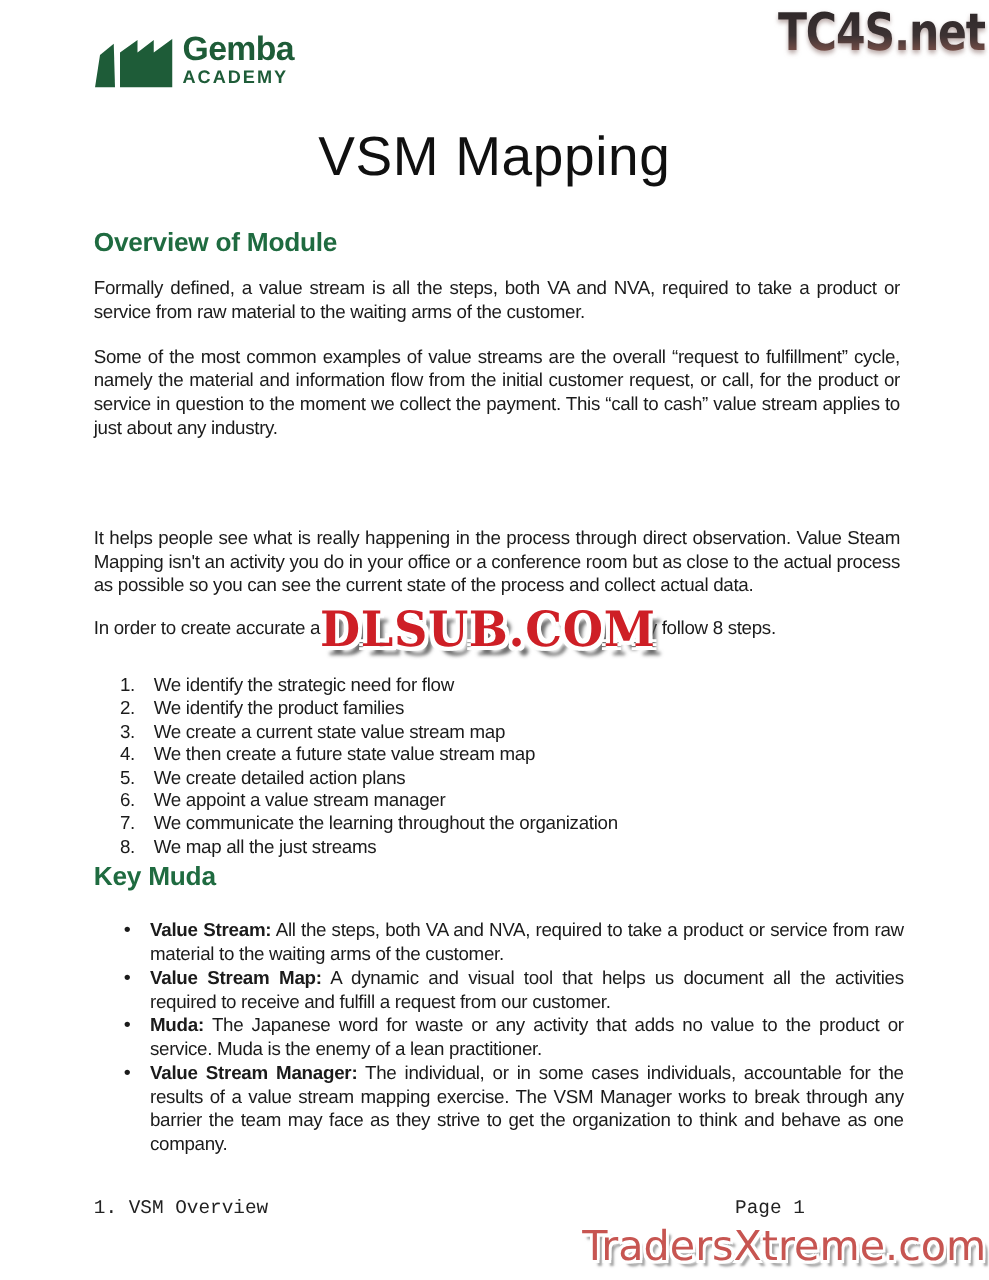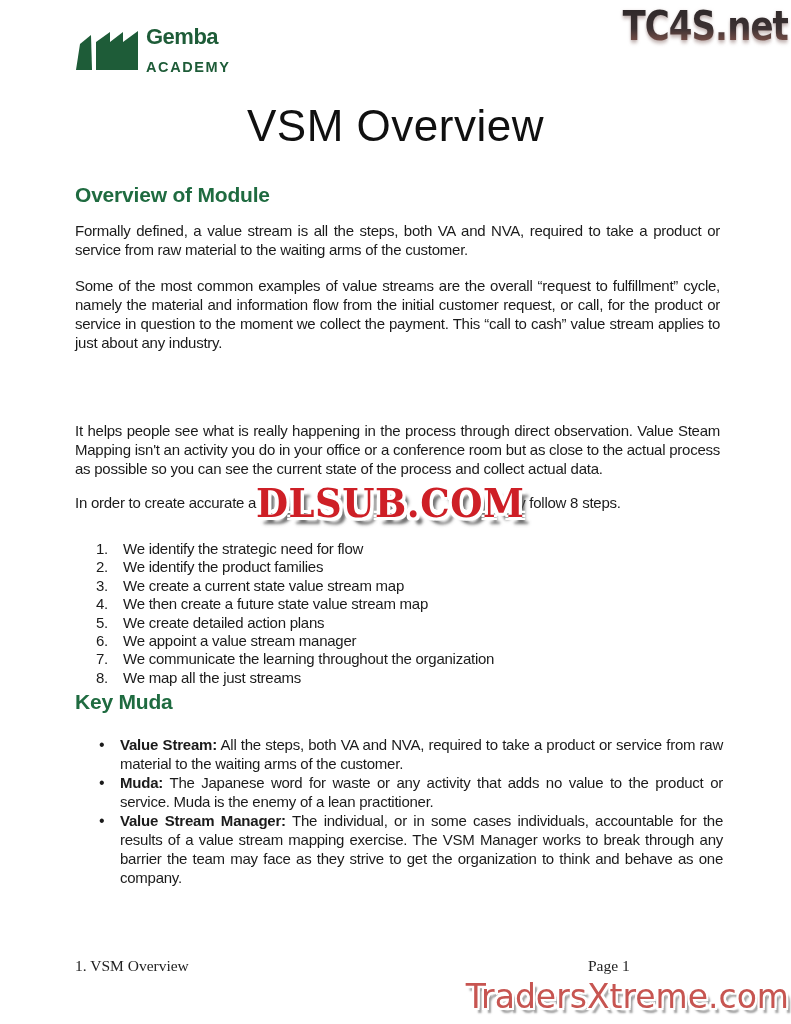--- a/index.html
+++ b/index.html
@@ -4,22 +4,22 @@
 <style>
   html,body{margin:0;padding:0;background:#fff;}
   .page{
     position:relative;width:791px;height:1024px;background:#ffffff;overflow:hidden;
     font-family:"Liberation Sans",sans-serif;color:#1c1c1c;
   }
   
   .logo{position:absolute;left:76px;top:24px;display:flex;align-items:flex-start;gap:8px;}
   .logo svg{display:block;}
   .logo-text{display:flex;flex-direction:column;line-height:1;margin-top:2px;}
-  .logo-name{font-size:22px;font-weight:700;color:#1e5c38;letter-spacing:-0.5px;}
-  .logo-sub{font-size:14.5px;font-weight:700;color:#1e5c38;letter-spacing:1.6px;margin-top:12px;}
+  .logo-name{font-size:27px;font-weight:700;color:#1e5c38;letter-spacing:-0.5px;}
+  .logo-sub{font-size:14.5px;font-weight:700;color:#1e5c38;letter-spacing:1.6px;margin-top:2px;}
   .wm-tc4s{
     position:absolute;top:2px;right:3px;
     font-family:"DejaVu Sans",sans-serif;font-weight:800;font-size:37px;letter-spacing:-1px;
     transform:scale(0.92,1.12);transform-origin:top right;
     background:linear-gradient(180deg,#2a2526 0%,#3c3233 55%,#8d5a50 92%);
     -webkit-background-clip:text;background-clip:text;color:transparent;
     filter:drop-shadow(0 2px 2px rgba(120,90,85,.55));
   }
   
   .title{position:absolute;top:101px;left:0;width:100%;text-align:center;
@@ -37,21 +37,21 @@
   .steps{position:absolute;left:96px;top:540px;margin:0;padding:0;list-style:none;counter-reset:step;}
   .steps li{font-size:15px;line-height:18.4px;letter-spacing:-0.25px;color:#1b1b1b;counter-increment:step;}
   .steps li::before{content:counter(step) ".";display:inline-block;width:27px;}
   
   .terms{position:absolute;left:75px;top:735px;width:648px;margin:0;padding:0;list-style:none;}
   .terms li{position:relative;padding-left:45px;font-size:15px;line-height:19px;
     letter-spacing:-0.25px;text-align:justify;color:#1b1b1b;}
   .terms li::before{content:"\2022";position:absolute;left:24px;top:0;font-size:16px;}
   .terms b{letter-spacing:-0.2px;}
   
-  .footer-left,.footer-right{position:absolute;top:957px;font-family:Liberation Serif, serif;
+  .footer-left,.footer-right{position:absolute;top:957px;font-family:Liberation Mono, monospace;
     font-size:15.5px;color:#222;}
   .footer-left{left:75px;}
   .footer-right{left:588px;}
   
   .wm-dlsub{
     position:absolute;left:256px;top:481px;
     font-family:"DejaVu Serif",serif;font-weight:700;font-size:37px;letter-spacing:0.5px;
     color:#ce1f26;transform:scaleY(1.05);
     text-shadow:
       -3px -3px 0 #fff, 3px -3px 0 #fff, -3px 3px 0 #fff, 3px 3px 0 #fff,
@@ -81,21 +81,21 @@
       </svg>
     </span>
     <span class="logo-text">
       <span class="logo-name">Gemba</span>
       <span class="logo-sub">ACADEMY</span>
     </span>
   </div>
 
   <div class="wm-tc4s">TC4S.net</div>
 
-  <div class="title">VSM Overview</div>
+  <div class="title">VSM Mapping</div>
 
   <div class="h-green h-overview">Overview of Module</div>
 
   <p class="para p1">Formally defined, a value stream is all the steps, both VA and NVA, required to take a product or service from raw material to the waiting arms of the customer.</p>
   <p class="para p2">Some of the most common examples of value streams are the overall “request to fulfillment” cycle, namely the material and information flow from the initial customer request, or call, for the product or service in question to the moment we collect the payment.  This “call to cash” value stream applies to just about any industry.</p>
   <p class="para p4">It helps people see what is really happening in the process through direct observation.  Value Steam Mapping isn't an activity you do in your office or a conference room but as close to the actual process as possible so you can see the current state of the process and collect actual data.</p>
 
   <p class="para p5"><span>In order to create accurate a</span><span class="wm-gap"></span><span>y follow 8 steps.</span></p>
 
   <div class="wm-dlsub">DLSUB.COM</div>
@@ -108,20 +108,21 @@
     <li>We create detailed action plans</li>
     <li>We appoint a value stream manager</li>
     <li>We communicate the learning throughout the organization</li>
     <li>We map all the just streams</li>
   </ol>
 
   <div class="h-green h-keyterms">Key Muda</div>
 
   <ul class="terms">
     <li><b>Value Stream:</b><span> All the steps, both VA and NVA, required to take a product or service from raw material to the waiting arms of the customer.</span></li>
+    <li><b>Value Stream Map:</b><span>  A dynamic and visual tool that helps us document all the activities required to receive and fulfill a request from our customer.</span></li>
     <li><b>Muda:</b><span> The Japanese word for waste or any activity that adds no value to the product or service.  Muda is the enemy of a lean practitioner.</span></li>
     <li><b>Value Stream Manager:</b><span>  The individual, or in some cases individuals, accountable for the results of a value stream mapping exercise.  The VSM Manager works to break through any barrier the team may face as they strive to get the organization to think and behave as one company.</span></li>
   </ul>
 
   <div class="footer-left">1. VSM Overview</div>
   <div class="footer-right">Page 1</div>
 
   <div class="wm-traders">TradersXtreme.com</div>
 
 </div>

